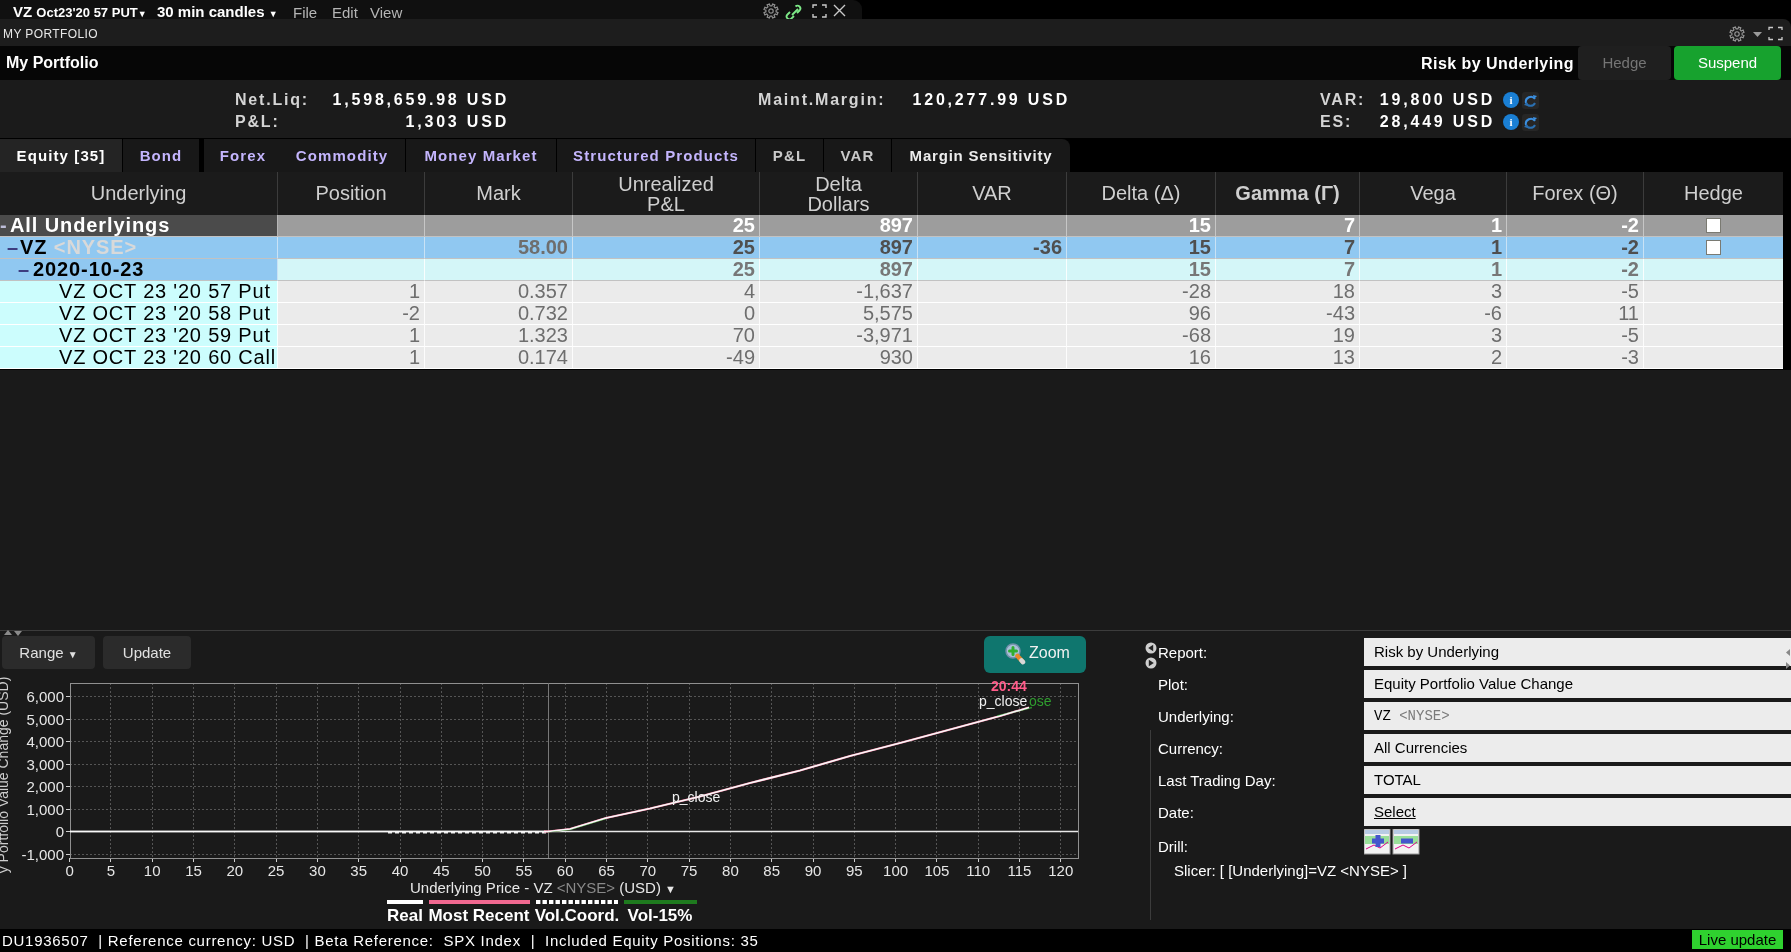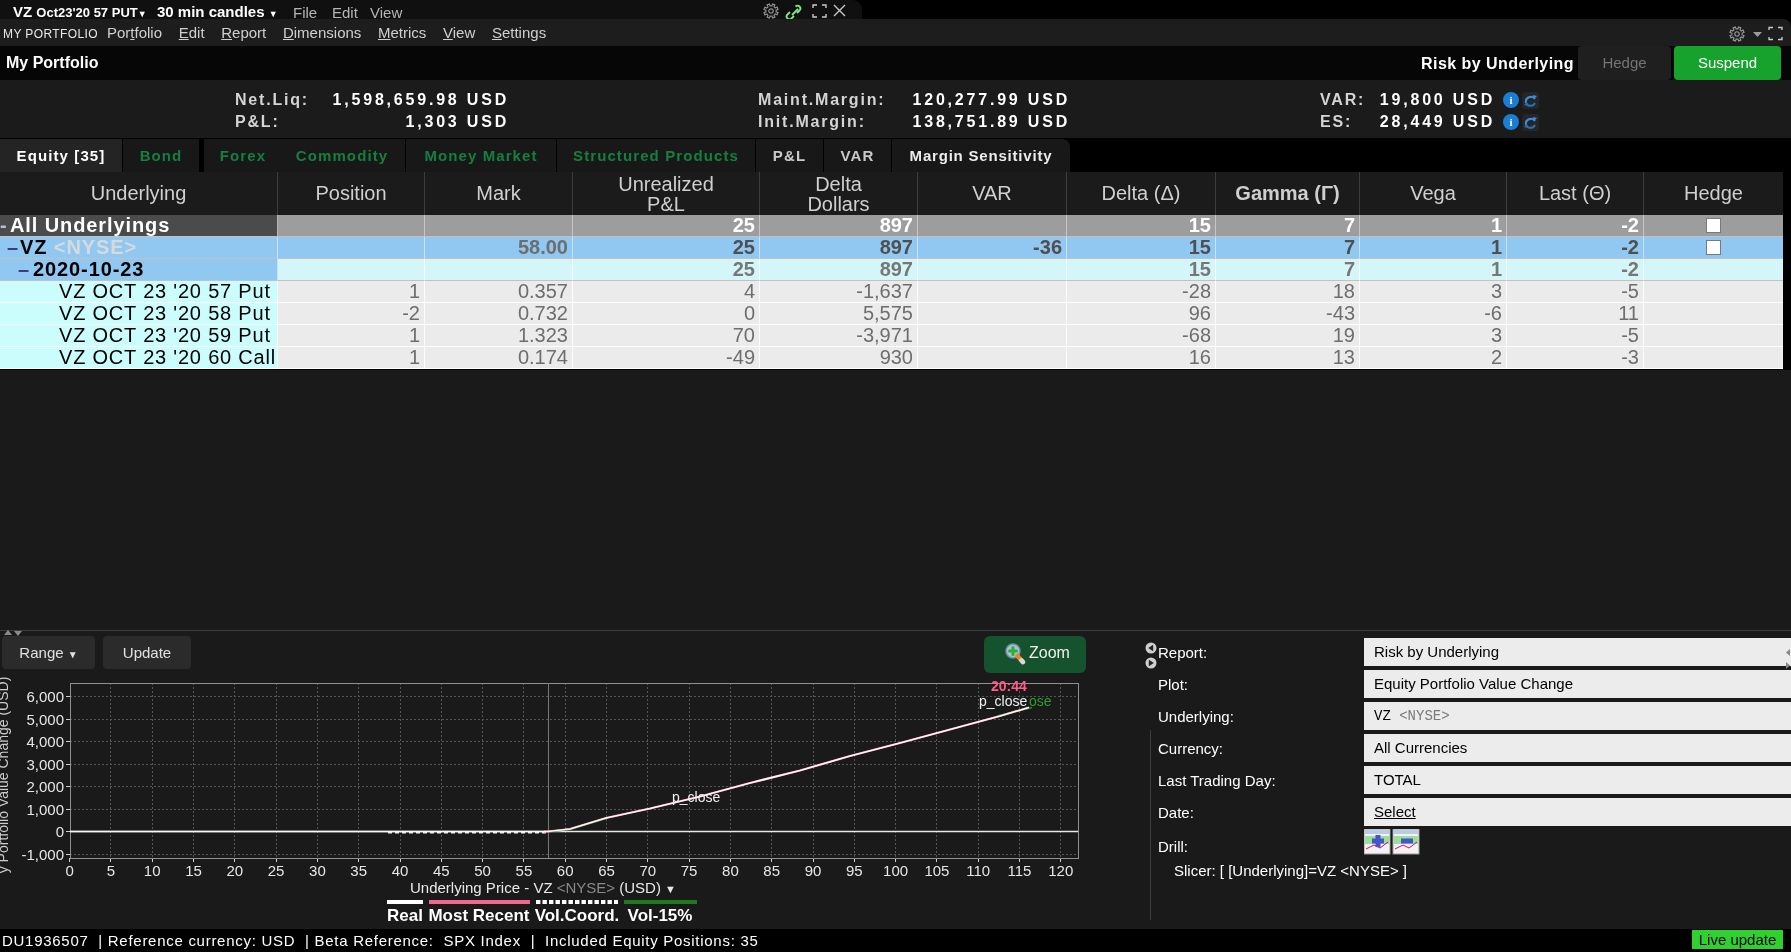--- a/index.html
+++ b/index.html
@@ -29,21 +29,20 @@
       </g>
       <g stroke="#c9c9c9" stroke-width="1.4" fill="none">
         <path d="M51 6 v-3 h4 M60 3 h4 v3 M64 12 v3 h-4 M55 15 h-4 v-3"></path>
         <path d="M72 3 l11 11 M83 3 l-11 11"></path>
       </g>
     </svg>
   </div>
 
   <div class="abs" style="left:0;top:19px;width:1791px;height:27px;background:#1d1d1d;border-radius:0 8px 0 0;"></div>
   <div class="abs" style="left:3px;top:27px;font-size:12px;color:#e8e8e8;letter-spacing:0.4px;">MY PORTFOLIO</div>
-  <div class="abs" style="left:107px;top:24px;font-size:15px;color:#cfcfcf;">Por<u>t</u>folio&nbsp;&nbsp;&nbsp;&nbsp;<u>E</u>dit&nbsp;&nbsp;&nbsp;&nbsp;<u>R</u>eport&nbsp;&nbsp;&nbsp;&nbsp;<u>D</u>imensions&nbsp;&nbsp;&nbsp;&nbsp;<u>M</u>etrics&nbsp;&nbsp;&nbsp;&nbsp;<u>V</u>iew&nbsp;&nbsp;&nbsp;&nbsp;<u>S</u>ettings</div>
   <div class="abs" style="left:1728px;top:25px;width:60px;height:18px;">
     <svg width="60" height="18">
       <g fill="none" stroke="#9a9a9a" stroke-width="1.1">
         <path d="M16.0 10.6 L15.1 12.8 L13.3 12.0 L12.0 13.2 L12.9 15.1 L10.6 16.0 L9.9 14.1 L8.1 14.1 L7.4 16.0 L5.2 15.1 L6.0 13.3 L4.8 12.0 L2.9 12.9 L2.0 10.6 L3.9 9.9 L3.9 8.1 L2.0 7.4 L2.9 5.2 L4.7 6.0 L6.0 4.8 L5.1 2.9 L7.4 2.0 L8.1 3.9 L9.9 3.9 L10.6 2.0 L12.8 2.9 L12.0 4.7 L13.2 6.0 L15.1 5.1 L16.0 7.4 L14.1 8.1 L14.1 9.9 Z"></path>
           <circle cx="9" cy="9" r="2.2"></circle>
       </g>
       <path d="M25 7 l4.5 5 l4.5 -5 z" fill="#9a9a9a"></path>
       <g stroke="#c9c9c9" stroke-width="1.3" fill="none">
         <path d="M41 5 v-2.5 h4 M50 2.5 h4 v2.5 M54 12 v2.5 h-4 M45 14.5 h-4 v-2.5"></path>
       </g>
@@ -57,21 +56,20 @@
   <div class="abs" style="left:1674px;top:46px;width:107px;height:34px;background:#17a22e;border-radius:4px;color:#fff;font-size:15px;text-align:center;line-height:34px;">Suspend</div>
 
   <div class="abs" style="left:0;top:80px;width:1791px;height:58px;background:#1b1b1b;color:#fff;font-weight:bold;font-size:16px;"></div>
   <style>.slab{letter-spacing:1.8px;color:#d4d4d4;} .sval{position:absolute;right:0;letter-spacing:2.8px;}</style>
   <div class="abs summary" style="left:235px;top:91px;width:274px;color:#fff;font-weight:bold;font-size:16px;">
     <div style="position:relative;height:22px;"><span class="slab">Net.Liq:</span><span class="sval">1,598,659.98 USD</span></div>
     <div style="position:relative;height:22px;"><span class="slab">P&amp;L:</span><span class="sval">1,303 USD</span></div>
   </div>
   <div class="abs" style="left:758px;top:91px;width:312px;color:#fff;font-weight:bold;font-size:16px;">
     <div style="position:relative;height:22px;"><span class="slab">Maint.Margin:</span><span class="sval">120,277.99 USD</span></div>
-    <div style="position:relative;height:22px;"><span class="slab">Init.Margin:</span><span class="sval">138,751.89 USD</span></div>
   </div>
   <div class="abs" style="left:1320px;top:91px;width:175px;color:#fff;font-weight:bold;font-size:16px;">
     <div style="position:relative;height:22px;"><span class="slab">VAR:</span><span class="sval">19,800 USD</span></div>
     <div style="position:relative;height:22px;"><span class="slab">ES:</span><span class="sval">28,449 USD</span></div>
   </div>
 
   <div class="abs" style="left:1502px;top:91px;">
     <svg width="40" height="44">
       <g>
         <circle cx="9" cy="9" r="8" fill="#1a7fd4"></circle>
@@ -92,21 +90,21 @@
           <path d="M24 12 a5 5 0 0 1 9 -4"></path>
             <path d="M33 12 a5 5 0 0 1 -9 0" stroke="#2a6fb0"></path>
         </g>
         <path d="M31 4 l4 1 l-3 3 z" fill="#3b8fe0"></path>
         <path d="M26 15 l-4 -1 l3 -3 z" fill="#2a6fb0"></path>
       </g>
     </svg>
   </div>
 
   <div class="abs" style="left:0;top:138px;width:1791px;height:34px;background:#000;">
-    <style>.tab{position:absolute;top:1px;height:33px;background:#181818;color:#15803d;font-weight:bold;
+    <style>.tab{position:absolute;top:1px;height:33px;background:#181818;color:#c4b5fd;font-weight:bold;
       font-size:15px;text-align:center;line-height:33px;letter-spacing:1.1px;}</style>
     <div class="tab" style="left:0;width:122px;background:#242424;color:#fff;">Equity [35]</div>
     <div class="tab" style="left:123px;width:76px;">Bond</div>
     <div class="tab" style="left:204px;width:78px;">Forex</div>
     <div class="tab" style="left:279px;width:126px;">Commodity</div>
     <div class="tab" style="left:406px;width:150px;">Money Market</div>
     <div class="tab" style="left:557px;width:198px;">Structured Products</div>
     <div class="tab" style="left:756px;width:67px;color:#c9c9c9;">P&amp;L</div>
     <div class="tab" style="left:824px;width:67px;color:#c9c9c9;">VAR</div>
     <div class="tab" style="left:892px;width:178px;color:#ececec;border-radius:0 8px 0 0;letter-spacing:0.8px;">Margin Sensitivity</div>
@@ -131,21 +129,21 @@
     <div class="trow hdr" style="height:43px;background:#1b1b1b;">
       <div class="c c0" style="height:43px;line-height:43px;">Underlying</div>
       <div class="c c1" style="height:43px;line-height:43px;">Position</div>
       <div class="c c2" style="height:43px;line-height:43px;">Mark</div>
       <div class="c c3" style="height:43px;line-height:20px;padding-top:2px;">Unrealized<br>P&amp;L</div>
       <div class="c c4" style="height:43px;line-height:20px;padding-top:2px;">Delta<br>Dollars</div>
       <div class="c c5" style="height:43px;line-height:43px;">VAR</div>
       <div class="c c6" style="height:43px;line-height:43px;">Delta (Δ)</div>
       <div class="c c7" style="height:43px;line-height:43px;font-weight:bold;">Gamma (Γ)</div>
       <div class="c c8" style="height:43px;line-height:43px;">Vega</div>
-      <div class="c c9" style="height:43px;line-height:43px;">Last (Θ)</div>
+      <div class="c c9" style="height:43px;line-height:43px;">Forex (Θ)</div>
       <div class="c c10" style="height:43px;line-height:43px;">Hedge</div>
     </div>
 
     <div class="trow hl" style="font-weight:bold;">
       <div class="c c0" style="background:#4b4b4b;color:#fff;text-align:left;padding-left:10px;border-right-color:#b6b6b6;letter-spacing:0.9px;"><span style="position:absolute;left:0px;color:#bdbdd8;">-</span>All Underlyings</div>
       <div class="c c1" style="background:#9d9d9d;color:#fff;border-right-color:#c6c6c6;"></div>
       <div class="c c2" style="background:#9d9d9d;color:#fff;border-right-color:#c6c6c6;"></div>
       <div class="c c3" style="background:#9d9d9d;color:#fff;border-right-color:#c6c6c6;">25</div>
       <div class="c c4" style="background:#9d9d9d;color:#fff;border-right-color:#c6c6c6;">897</div>
       <div class="c c5" style="background:#9d9d9d;color:#fff;border-right-color:#c6c6c6;"></div>
@@ -239,21 +237,21 @@
   </div>
 
   <div class="abs" style="left:1783px;top:172px;width:8px;height:198px;background:#000;"></div>
 
   <div class="abs" style="left:0;top:370px;width:1791px;height:260px;background:#1a1a1a;"></div>
 
   <div class="abs" style="left:0;top:630px;width:1791px;height:299px;background:#1a1a1a;border-top:1px solid #3c3c3c;"></div>
 
   <div class="abs" style="left:2px;top:636px;width:93px;height:33px;background:#2b2b2b;border-radius:4px;color:#e0e0e0;font-size:15px;text-align:center;line-height:33px;">Range <span style="font-size:10px;">▼</span></div>
   <div class="abs" style="left:103px;top:636px;width:88px;height:33px;background:#2b2b2b;border-radius:4px;color:#e0e0e0;font-size:15px;text-align:center;line-height:33px;">Update</div>
-  <div class="abs" style="left:984px;top:636px;width:102px;height:37px;background:#14532d;border-radius:6px;color:#f0f0f0;font-size:16px;">
+  <div class="abs" style="left:984px;top:636px;width:102px;height:37px;background:#0f766e;border-radius:6px;color:#f0f0f0;font-size:16px;">
     <svg width="22" height="24" style="position:absolute;left:20px;top:7px;">
       <circle cx="9" cy="8" r="7" fill="#a8c0d8" stroke="#7390aa" stroke-width="1.5"></circle>
       <path d="M9 4.5 v7 M5.5 8 h7" stroke="#2fae2f" stroke-width="3" stroke-linecap="round"></path>
       <path d="M13.5 13 l5 5.5" stroke="#e8882a" stroke-width="4.5" stroke-linecap="round"></path>
       <path d="M17.5 17.5 l1.5 1.6" stroke="#d8d8d8" stroke-width="4.5" stroke-linecap="round"></path>
     </svg>
     <span style="position:absolute;left:45px;top:8px;">Zoom</span>
   </div>
 
   <div id="chart" class="abs" style="left:0;top:630px;width:1090px;height:299px;">

